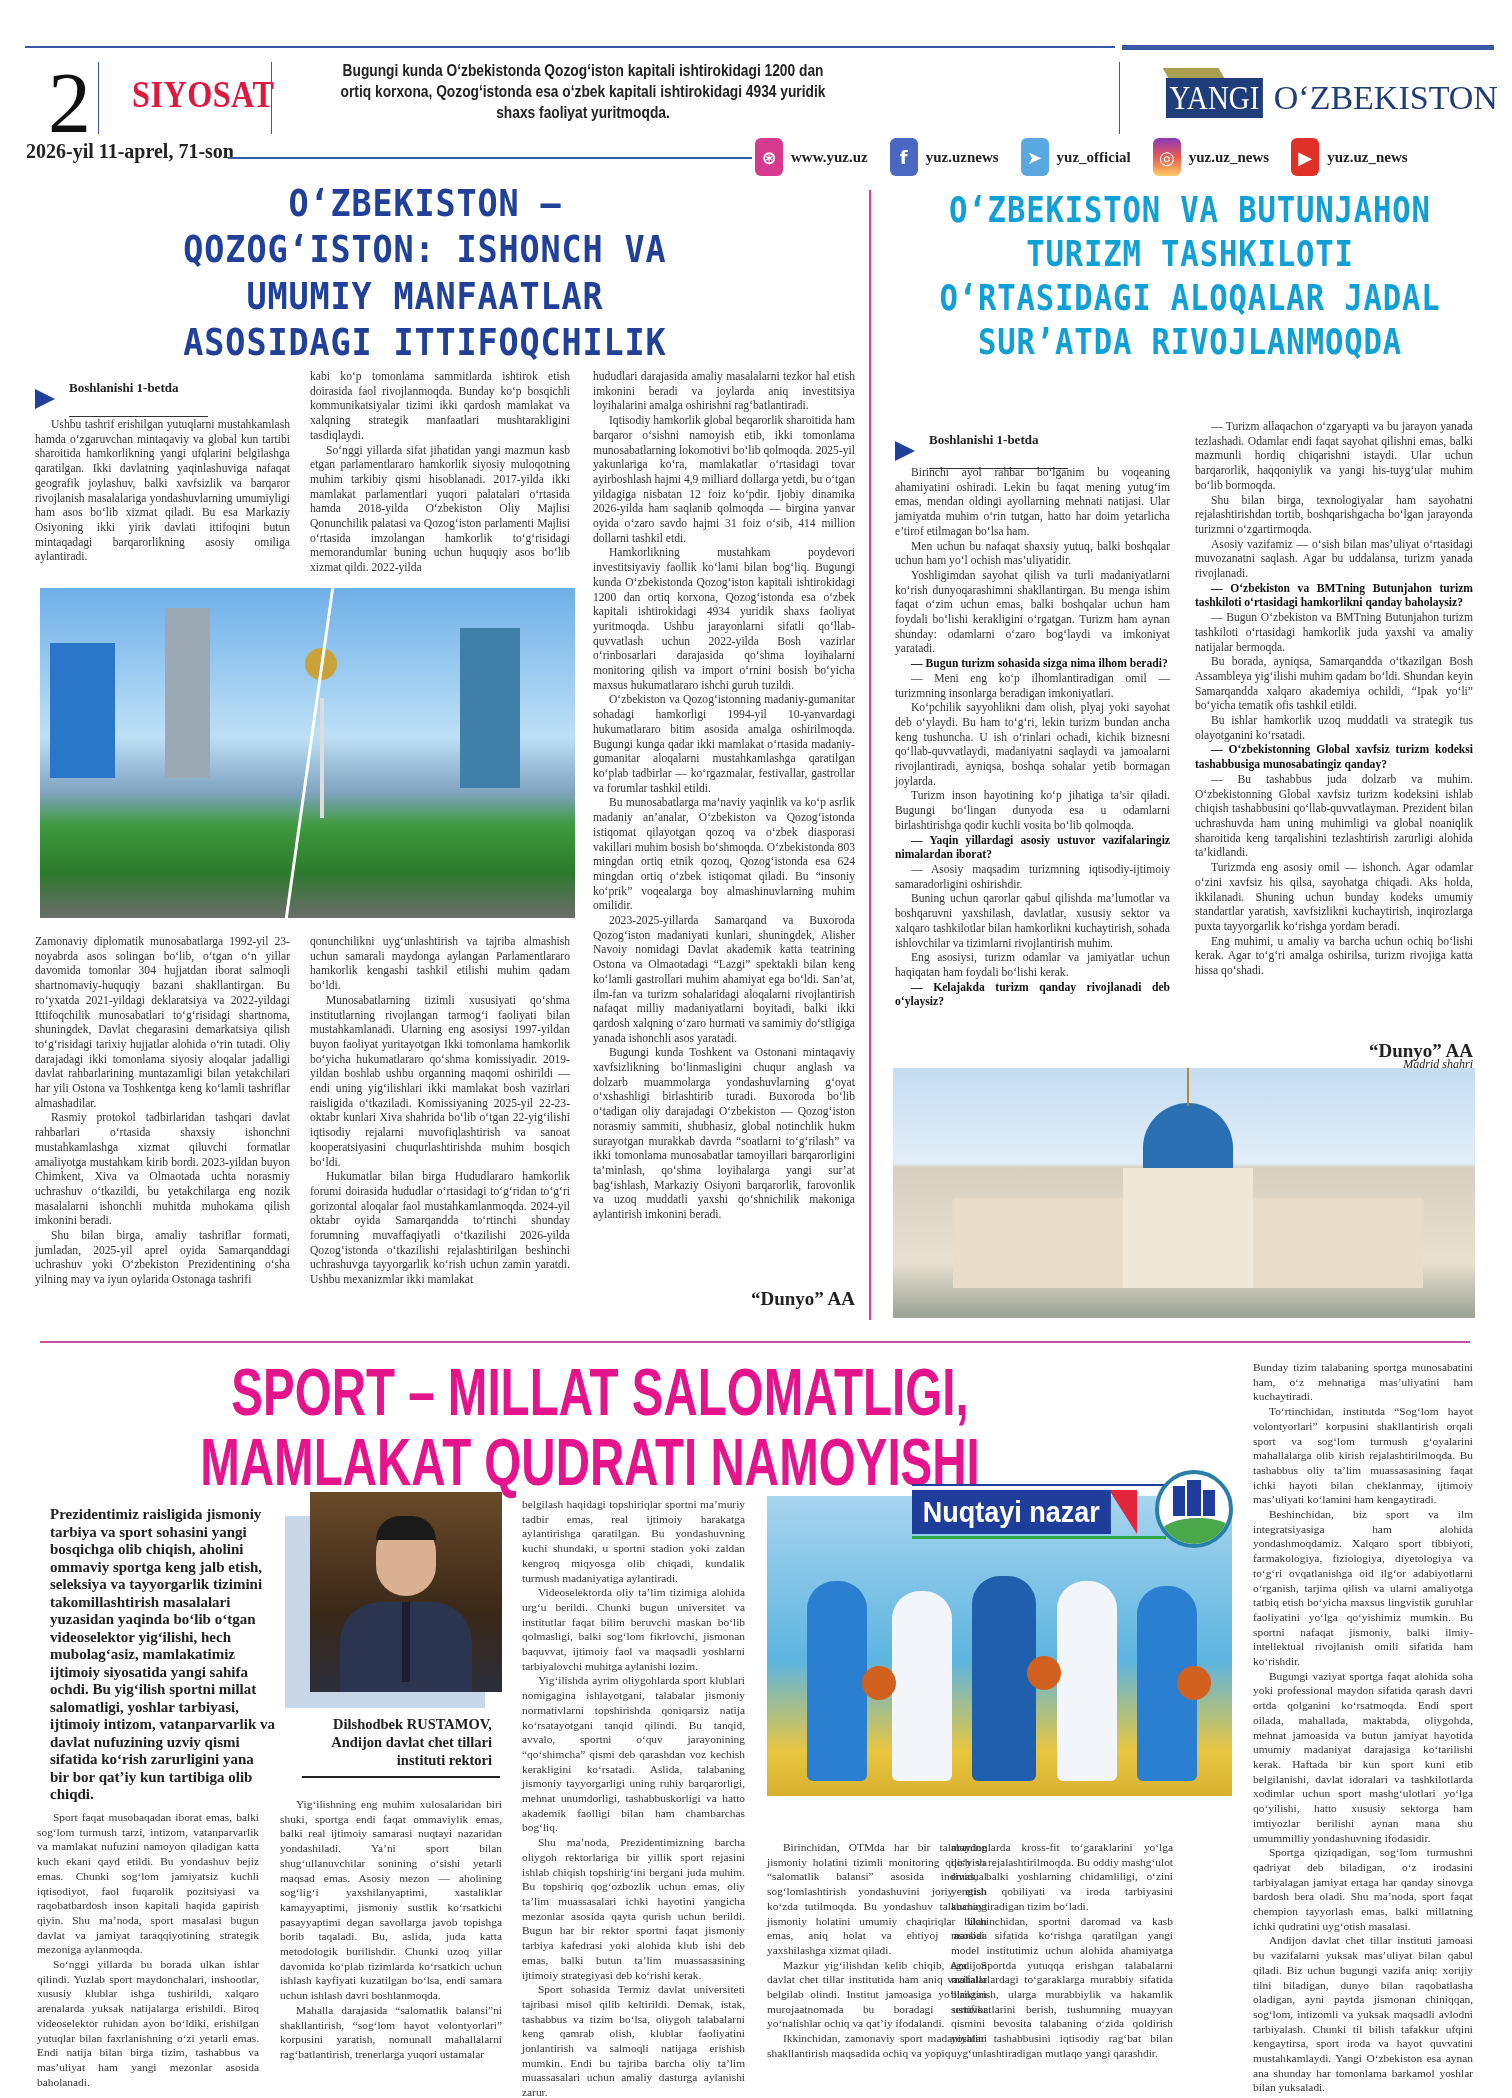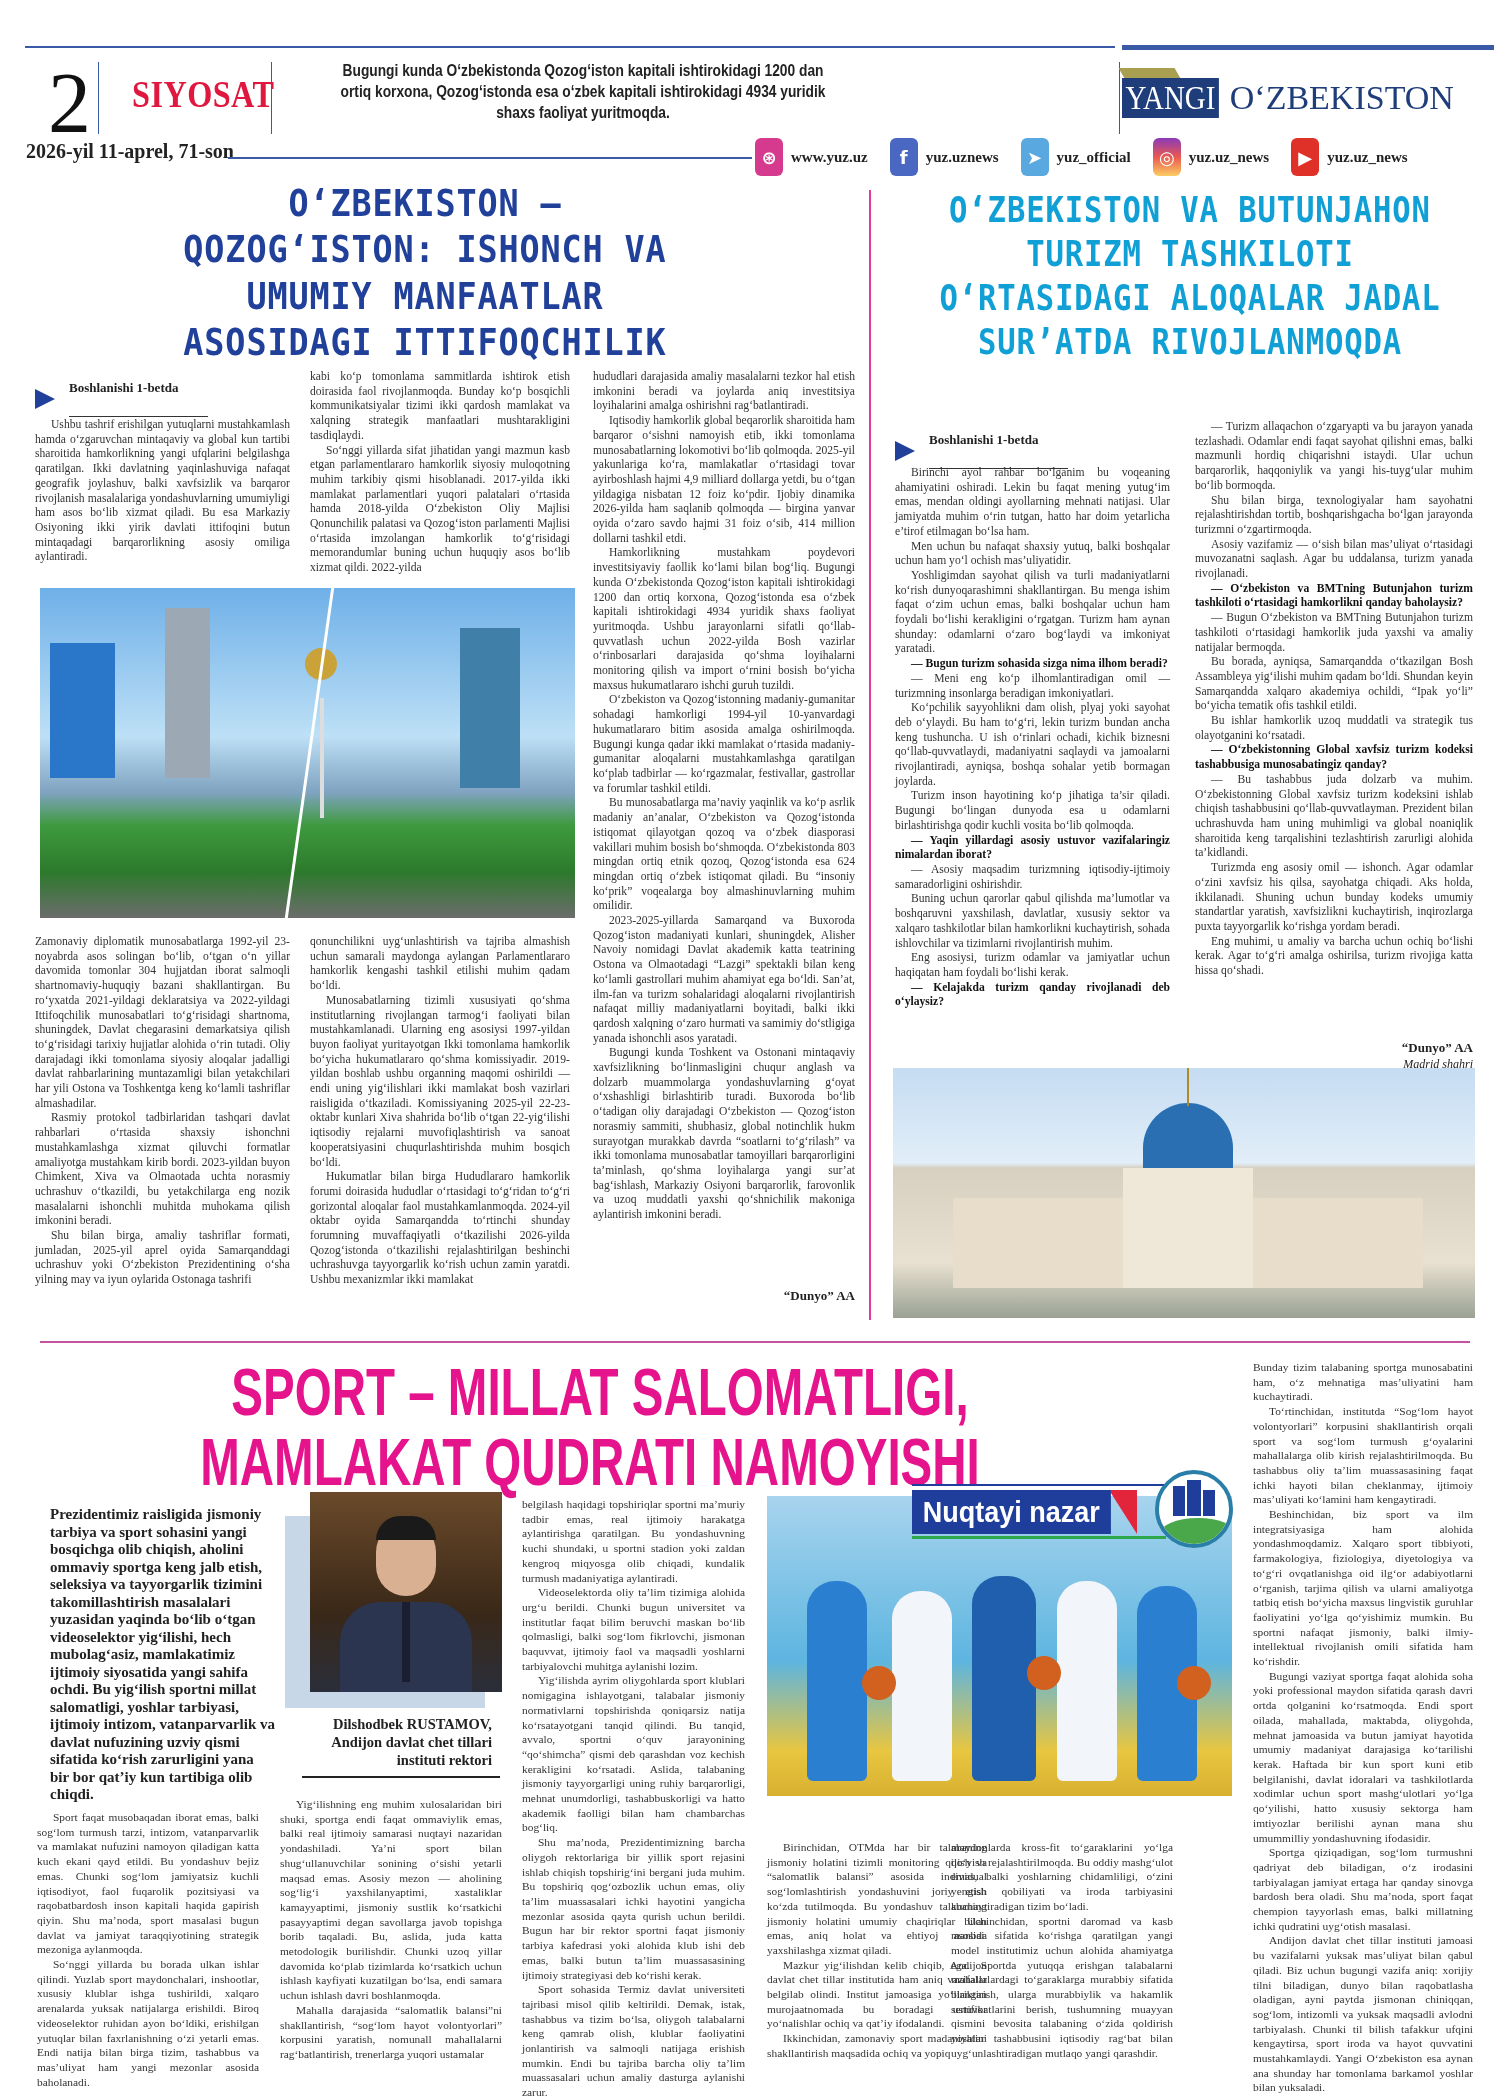--- a/index.html
+++ b/index.html
@@ -18,41 +18,41 @@
 .headline{font-family:"DejaVu Sans Mono","Liberation Mono",monospace;font-weight:bold;text-align:center;letter-spacing:1px;line-height:1.22}
 .h-blue{color:#21409a;font-size:38px;transform:scaleX(0.88)}
 .h-cyan{color:#11a0d6;font-size:36px;transform:scaleX(0.85)}
 .h-pink{color:#e5138c;font-size:66px;line-height:1.15;font-family:"Liberation Sans",sans-serif;transform:scaleX(0.72);transform-origin:center;letter-spacing:0}
 .startref{display:flex;align-items:center;gap:14px}
 .tri{width:0;height:0;border-top:10px solid transparent;border-bottom:10px solid transparent;border-left:20px solid #21409a}
 .startref span{font-size:13px;font-weight:bold;border-bottom:1px solid #333;padding-bottom:20px;padding-right:30px}
 .col{font-size:11.6px;line-height:14.7px;text-align:justify;color:#333}
 .col p{text-indent:16px}
 .col p.q{font-weight:bold;color:#111}
-.credit{text-align:right;font-weight:bold;font-size:13px}
+.credit{text-align:right;font-weight:bold;font-size:19px}
 .credit-i{text-align:right;font-style:italic;font-size:12px}
 .photo{position:absolute;overflow:hidden}
 .lead{font-size:15px;font-weight:bold;line-height:17.5px;color:#222}
 .byline{text-align:right;font-weight:bold;font-size:14.5px;line-height:18px}
 .nuq{background:#1f3d9a;color:#fff;font-family:"Liberation Sans",sans-serif;font-weight:bold;font-size:30px;padding:0 12px;line-height:44px;transform:scaleX(0.9);transform-origin:left}
 </style>
 </head>
 <body>
 
 <div class="hline" style="left:25px;top:46px;width:1090px;height:1.5px"></div>
 <div class="hline" style="left:1122px;top:45px;width:372px;height:5px"></div>
 
 <div class="abs pagenum" style="left:48px;top:60px">2</div>
 <div class="vline" style="left:98px;top:62px;height:72px;width:1px"></div>
 <div class="abs section" style="left:132px;top:72px">SIYOSAT</div>
 <div class="vline" style="left:271px;top:62px;height:72px;width:1px"></div>
 <div class="abs teaser" style="left:300px;top:60px;width:566px">Bugungi kunda O‘zbekistonda Qozog‘iston kapitali ishtirokidagi 1200 dan ortiq korxona, Qozog‘istonda esa o‘zbek kapitali ishtirokidagi 4934 yuridik shaxs faoliyat yuritmoqda.</div>
 <div class="vline" style="left:1119px;top:62px;height:72px;width:1px"></div>
 
-<div class="abs" style="left:1122px;top:68px;display:flex;align-items:flex-end">
+<div class="abs" style="left:1166px;top:68px;display:flex;align-items:flex-end">
   <div style="position:absolute;left:0;top:0;width:56px;height:12px;background:#a8a050;transform:skewX(30deg)"></div>
   <span class="logo-yangi" style="margin-top:10px;display:inline-block;transform:scaleX(0.85);transform-origin:left">YANGI</span>
   <span class="logo-rest" style="margin-left:-6px">O‘ZBEKISTON</span>
 </div>
 
 <div class="abs dateline" style="left:26px;top:140px">2026-yil 11-aprel, 71-son</div>
 <div class="hline" style="left:228px;top:157px;width:524px;height:1.5px"></div>
 
 <div class="abs" style="left:755px;top:138px;display:flex;gap:22px">
   <div class="social">

